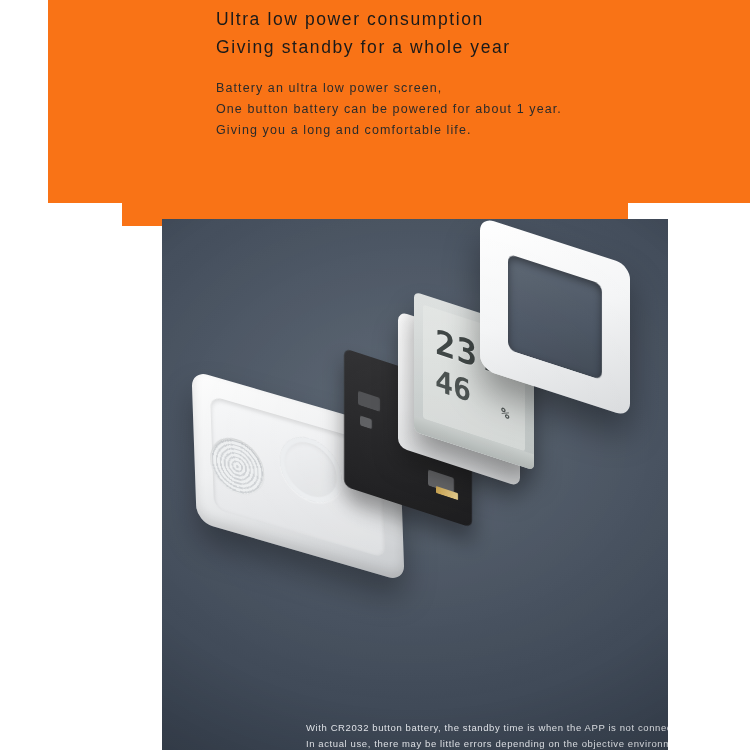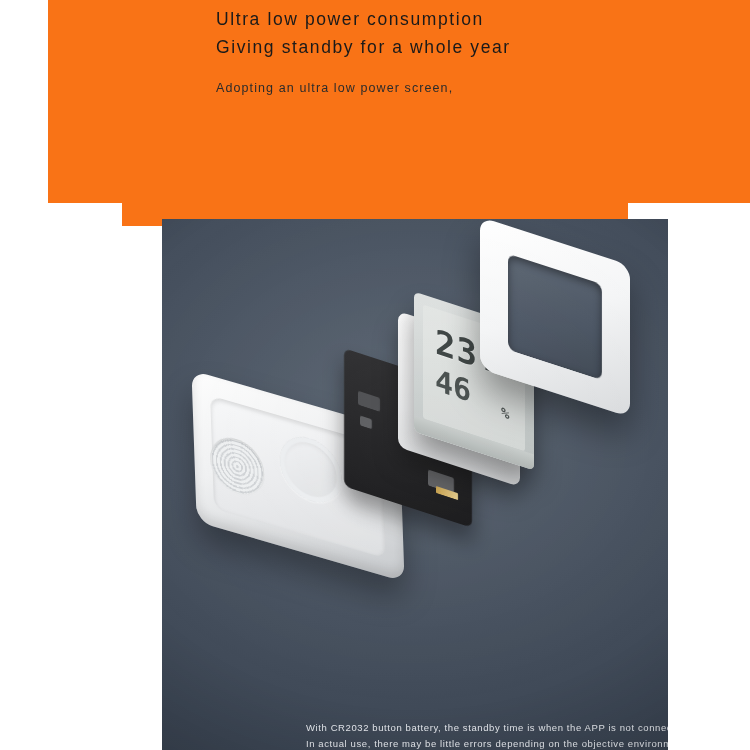--- a/index.html
+++ b/index.html
@@ -274,21 +274,23 @@
 <body>
 
 <div class="page">
 
   <section class="info-panel">
     <div class="headline-group">
       <div class="headline">Ultra low power consumption</div>
       <div class="headline">Giving standby for a whole year</div>
     </div>
     <div class="body-group">
-      <div class="body-line">Adopting an ultra low power screen,</div>
+      <div class="body-line">Battery an ultra low power screen,</div>
+      <div class="body-line">One button battery can be powered for about 1 year.</div>
+      <div class="body-line">Giving you a long and comfortable life.</div>
     </div>
   </section>
 
   <div class="side-pad left"></div>
   <div class="side-pad right"></div>
 
   <figure class="photo">
 
     <div class="part shell-back">
       <div class="shell-back-inner"></div>

